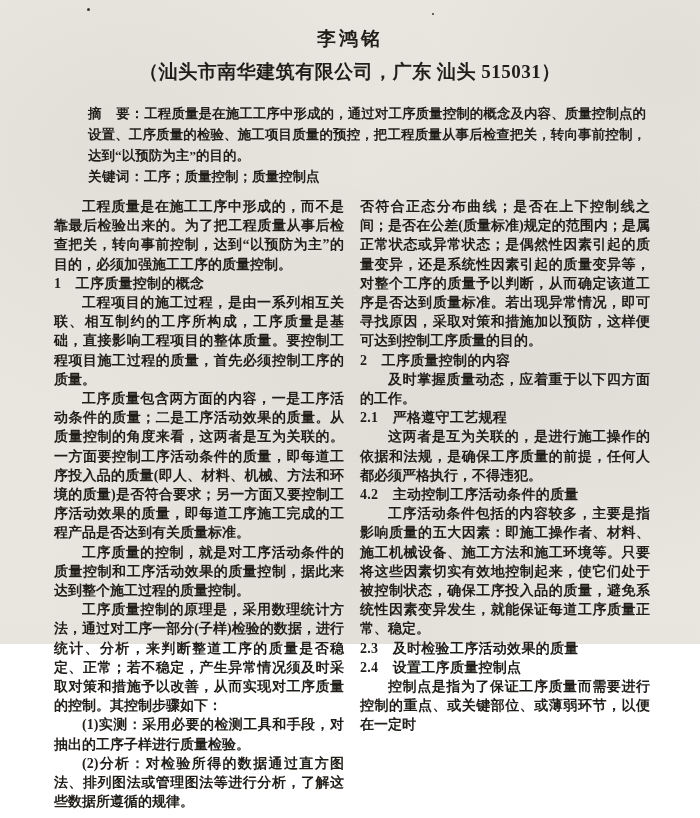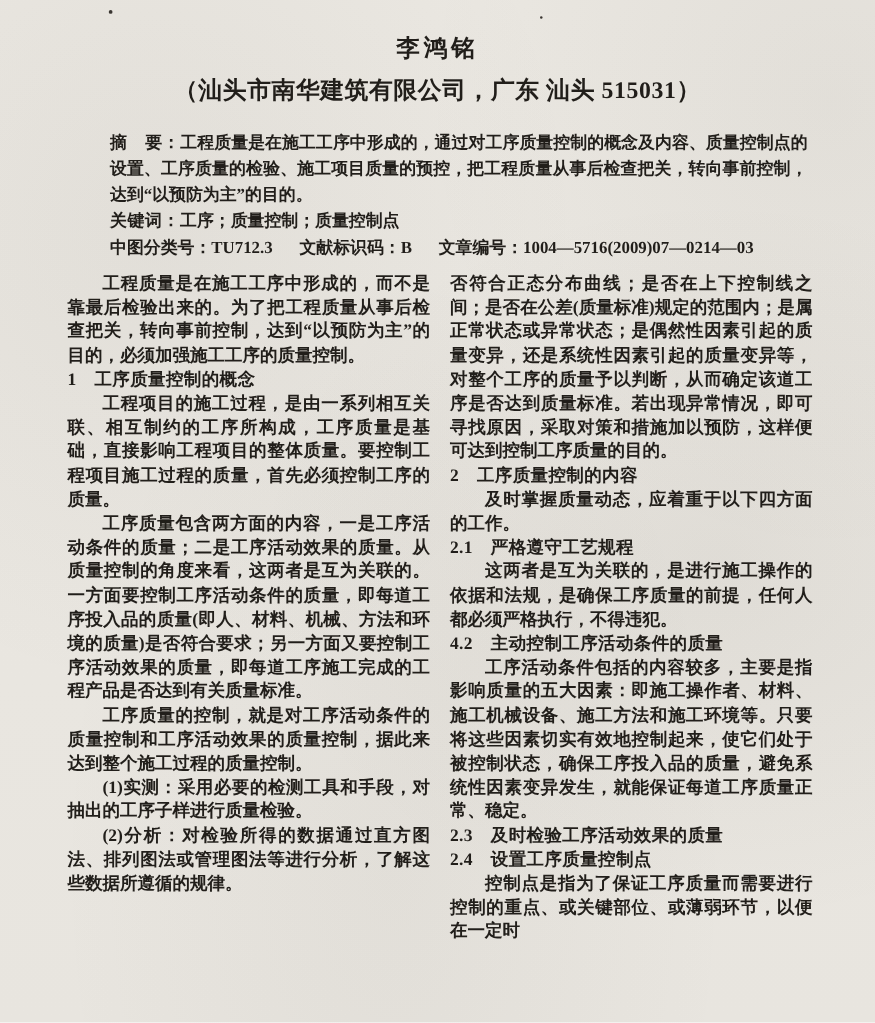--- a/index.html
+++ b/index.html
@@ -4,21 +4,21 @@
 <style>
   html, body { margin: 0; padding: 0; }
   body {
     width: 700px; height: 818px;
     font-family: "Liberation Serif", "DejaVu Serif", serif;
     color: #211e1a;
     overflow: hidden;
   }
   .page {
     position: relative;
-    width: 700px; height: 818px;
+    width: 700px; height: 644px;
     background:
       radial-gradient(ellipse at 18% 22%, rgba(60,55,45,0.05), transparent 42%),
       radial-gradient(ellipse at 82% 55%, rgba(60,55,45,0.06), transparent 46%),
       radial-gradient(ellipse at 45% 85%, rgba(60,55,45,0.04), transparent 50%),
       radial-gradient(ellipse at 95% 10%, rgba(60,55,45,0.05), transparent 35%),
       linear-gradient(#ebe8e2, #e8e5df);
     box-sizing: border-box;
   }
   .speck { position: absolute; background: #3a3631; border-radius: 50%; }
   .speck1 { left: 87px; top: 8px; width: 3px; height: 3px; }
@@ -75,34 +75,30 @@
 <div class="page">
   <span class="speck speck1"></span>
   <span class="speck speck2"></span>
 
   <div class="author">李鸿铭</div>
   <div class="affiliation">（汕头市南华建筑有限公司，广东 汕头 515031）</div>
 
   <div class="meta">
     <p class="abstract"><span class="lbl">摘　要：</span><span>工程质量是在施工工序中形成的，通过对工序质量控制的概念及内容、质量控制点的设置、工序质量的检验、施工项目质量的预控，把工程质量从事后检查把关，转向事前控制，达到“以预防为主”的目的。</span></p>
     <p class="keywords"><span class="lbl">关键词：</span><span>工序；质量控制；质量控制点</span></p>
-    <p class="clc">
-      <span class="seg"><span>中图分类号：</span><span>TU712.3</span></span>
-      <span class="seg"><span>文献标识码：</span><span>B</span></span>
-      <span class="seg"><span>文章编号：</span><span>1004—5716(2009)07—0214—03</span></span>
-    </p>
   </div>
 
   <div class="columns">
     <div class="col">
       <p class="p">工程质量是在施工工序中形成的，而不是靠最后检验出来的。为了把工程质量从事后检查把关，转向事前控制，达到“以预防为主”的目的，必须加强施工工序的质量控制。</p>
       <p class="h">1　工序质量控制的概念</p>
       <p class="p">工程项目的施工过程，是由一系列相互关联、相互制约的工序所构成，工序质量是基础，直接影响工程项目的整体质量。要控制工程项目施工过程的质量，首先必须控制工序的质量。</p>
       <p class="p">工序质量包含两方面的内容，一是工序活动条件的质量；二是工序活动效果的质量。从质量控制的角度来看，这两者是互为关联的。一方面要控制工序活动条件的质量，即每道工序投入品的质量(即人、材料、机械、方法和环境的质量)是否符合要求；另一方面又要控制工序活动效果的质量，即每道工序施工完成的工程产品是否达到有关质量标准。</p>
       <p class="p">工序质量的控制，就是对工序活动条件的质量控制和工序活动效果的质量控制，据此来达到整个施工过程的质量控制。</p>
+      <p class="p">工序质量控制的原理是，采用数理统计方法，通过对工序一部分(子样)检验的数据，进行统计、分析，来判断整道工序的质量是否稳定、正常；若不稳定，产生异常情况须及时采取对策和措施予以改善，从而实现对工序质量的控制。其控制步骤如下：</p>
       <p class="p">(1)实测：采用必要的检测工具和手段，对抽出的工序子样进行质量检验。</p>
       <p class="p">(2)分析：对检验所得的数据通过直方图法、排列图法或管理图法等进行分析，了解这些数据所遵循的规律。</p>
 
     </div>
     <div class="col">
       <p class="cont">否符合正态分布曲线；是否在上下控制线之间；是否在公差(质量标准)规定的范围内；是属正常状态或异常状态；是偶然性因素引起的质量变异，还是系统性因素引起的质量变异等，对整个工序的质量予以判断，从而确定该道工序是否达到质量标准。若出现异常情况，即可寻找原因，采取对策和措施加以预防，这样便可达到控制工序质量的目的。</p>
       <p class="h">2　工序质量控制的内容</p>
       <p class="p">及时掌握质量动态，应着重于以下四方面的工作。</p>
       <p class="h">2.1　严格遵守工艺规程</p>
       <p class="p">这两者是互为关联的，是进行施工操作的依据和法规，是确保工序质量的前提，任何人都必须严格执行，不得违犯。</p>

